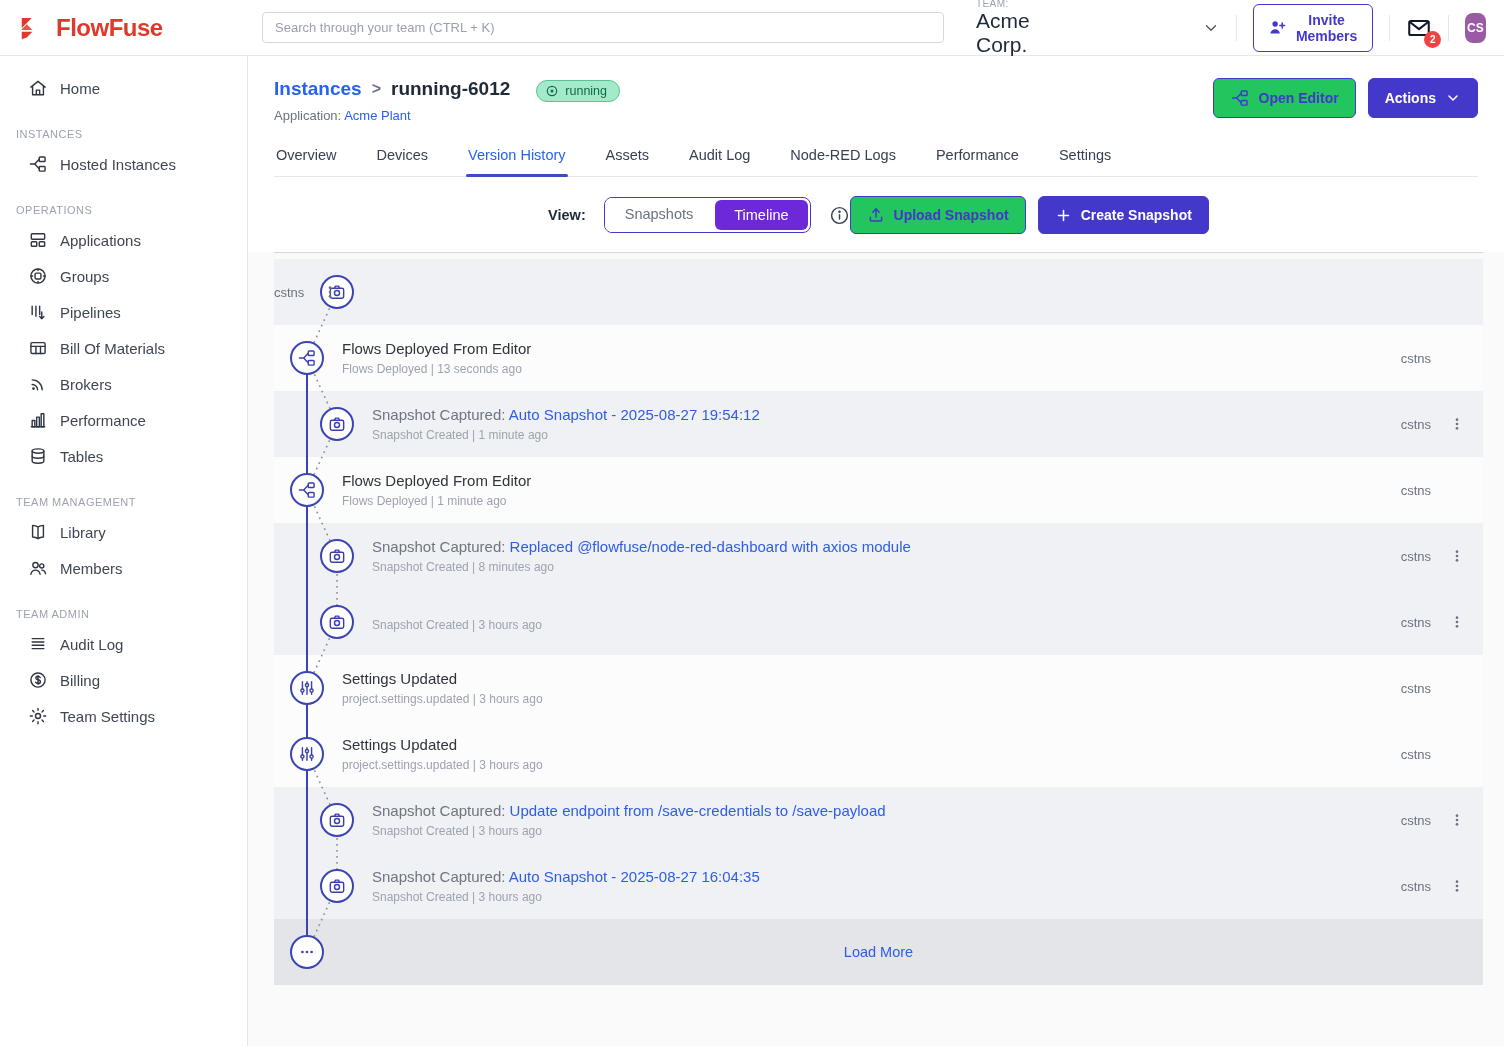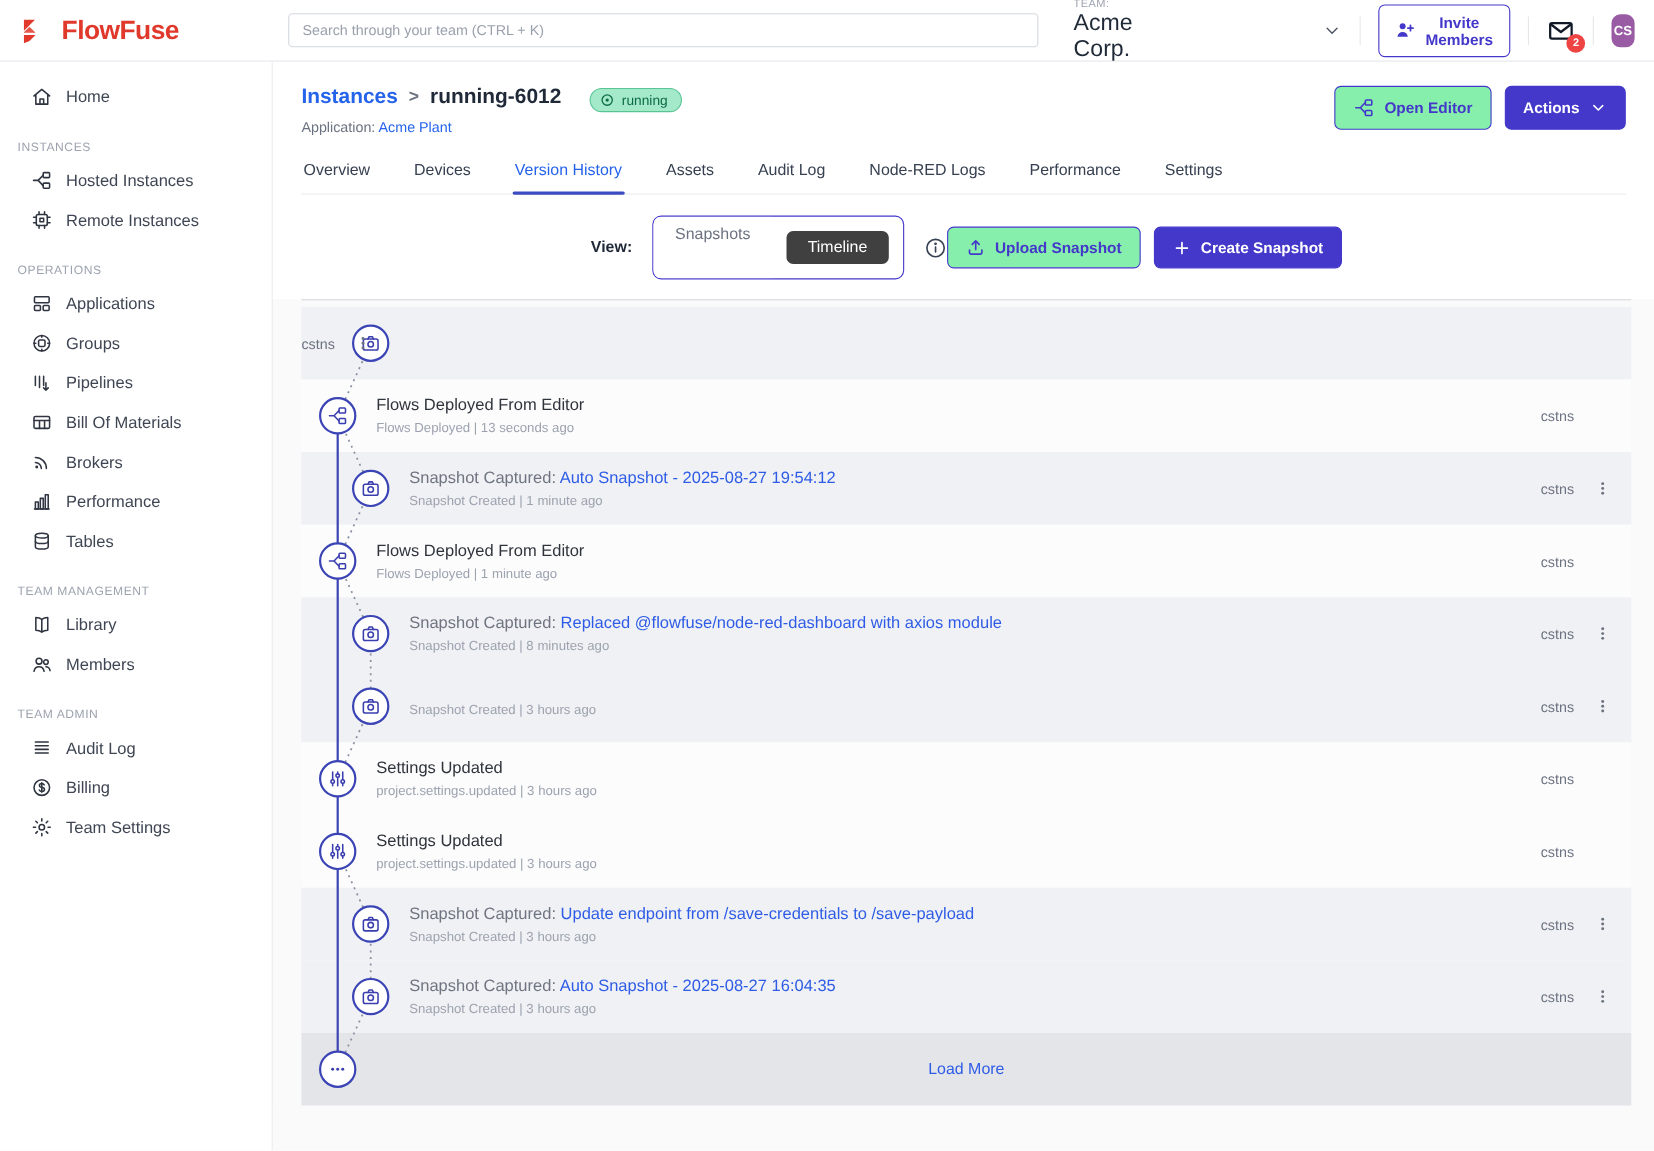--- a/index.html
+++ b/index.html
@@ -48,34 +48,34 @@
   .crumbs{display:flex;align-items:center;gap:10px;}
   .crumb-link{font-size:19px;font-weight:bold;color:var(--blue2);cursor:pointer}
   .crumb-sep{font-size:16px;color:#6b7280;font-weight:bold}
   .crumb-current{font-size:19px;font-weight:bold;color:#1f2937}
   .status-pill{display:flex;align-items:center;gap:6px;background:#a3e9ca;border:1px solid #58c493;color:#0e6b47;
     border-radius:999px;padding:3px 12px 3px 8px;font-size:12.5px;margin-left:26px;margin-top:2px}
   .app-line{margin-top:8px;font-size:13px;color:#6b7280}
   .app-line a{color:var(--blue2);text-decoration:none;cursor:pointer}
   .head-actions{display:flex;gap:12px}
   .btn{display:flex;align-items:center;gap:9px;border-radius:6px;font-size:14px;font-weight:bold;cursor:pointer;padding:9px 16px;}
-  .btn-outline{background:#86efac;border:1px solid var(--indigo);color:var(--indigo)}
+  .btn-outline{background:#22c55e;border:1px solid var(--indigo);color:var(--indigo)}
   .btn-solid{background:var(--indigo);border:1px solid var(--indigo);color:#fff}
 
   .tabs{display:flex;gap:36px;margin-top:20px;border-bottom:1px solid #e5e7eb;background:#fff}
   .tab{font-size:14.5px;color:#374151;padding:4px 2px 13px 2px;cursor:pointer;position:relative;white-space:nowrap}
   .tab.active{color:var(--blue2)}
   .tab.active::after{content:"";position:absolute;left:0;right:0;bottom:-1px;height:3px;background:#3b4cc0;border-radius:2px}
 
   .view-bar{background:#fff;display:flex;align-items:center;justify-content:center;padding:19px 21px 18px 26px;}
   .view-left{display:flex;align-items:center;gap:18px}
   .view-label{font-size:14.5px;font-weight:bold;color:#1f2937}
   .toggle{display:flex;border:1px solid var(--indigo);border-radius:8px;overflow:hidden;background:#fff}
   .toggle-opt{padding:8px 20px;font-size:14.5px;color:#6b7280;cursor:pointer;background:#fff}
-  .toggle-opt.active{background:#404040;color:#fff;border-radius:6px;margin:13px;padding:7px 19px}
+  .toggle-opt.active{background:#6d28d9;color:#fff;border-radius:6px;margin:2px;padding:7px 19px}
   .info-ic{color:#374151;cursor:pointer}
   .view-right{display:flex;gap:12px}
   .hr{height:1px;background:#d6d9de;margin:0 21px 0 26px;}
 
   
   .timeline-wrap{position:relative;margin:6px 21px 0 26px;}
   .tl-svg{position:absolute;left:0;top:0;pointer-events:none;z-index:1}
   .tl-row{height:66px;display:flex;align-items:center;position:relative;}
   .tl-row.snapshot{background:var(--gray-bg)}
   .tl-row.event{background:#fcfcfd}
@@ -161,30 +161,20 @@
       <div class="side-item">
         <span class="sicon">
           <svg class="ico" width="20" height="20" viewBox="0 0 24 24">
             <rect x="13.5" y="3.5" width="7" height="5.5" rx="1"></rect>
             <rect x="13.5" y="15" width="7" height="5.5" rx="1"></rect>
             <path d="M3 12h5M8 12l5.5-5.7M8 12l5.5 5.7"></path>
           </svg>
         </span>
       <span>Hosted Instances</span>
       </div>
-      <div class="side-item">
-        <span class="sicon">
-          <svg class="ico" width="20" height="20" viewBox="0 0 24 24">
-            <rect x="6" y="6" width="12" height="12" rx="2"></rect>
-            <rect x="10" y="10" width="4" height="4"></rect>
-            <path d="M9 3v3M15 3v3M9 18v3M15 18v3M3 9h3M3 15h3M18 9h3M18 15h3"></path>
-          </svg>
-        </span>
-      <span>Remote Instances</span>
-      </div>
       <div class="side-section-label">OPERATIONS</div>
       <div class="side-item">
         <span class="sicon">
           <svg class="ico" width="20" height="20" viewBox="0 0 24 24">
             <rect x="4" y="4.5" width="16" height="6.5" rx="1"></rect>
             <rect x="4" y="14" width="6.5" height="5.5" rx="1"></rect>
             <rect x="13.5" y="14" width="6.5" height="5.5" rx="1"></rect>
           </svg>
         </span>
       <span>Applications</span>

